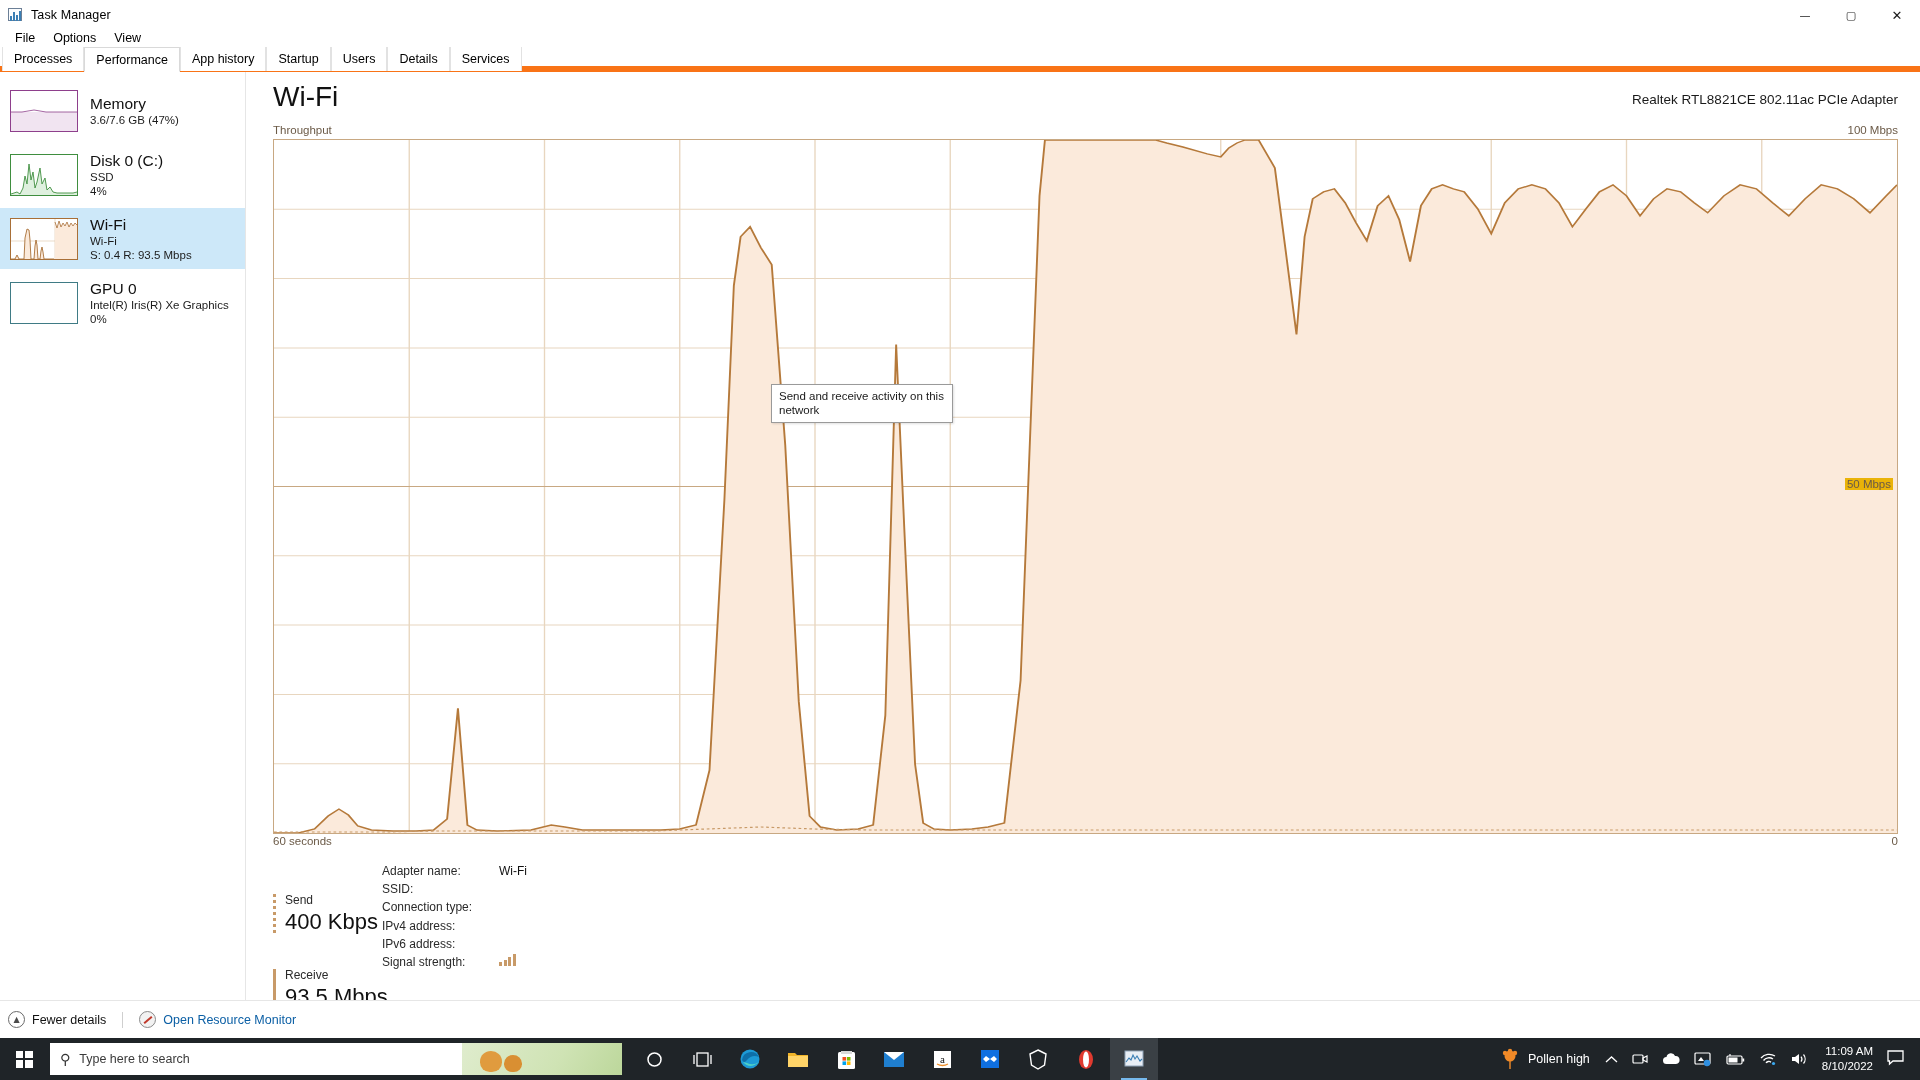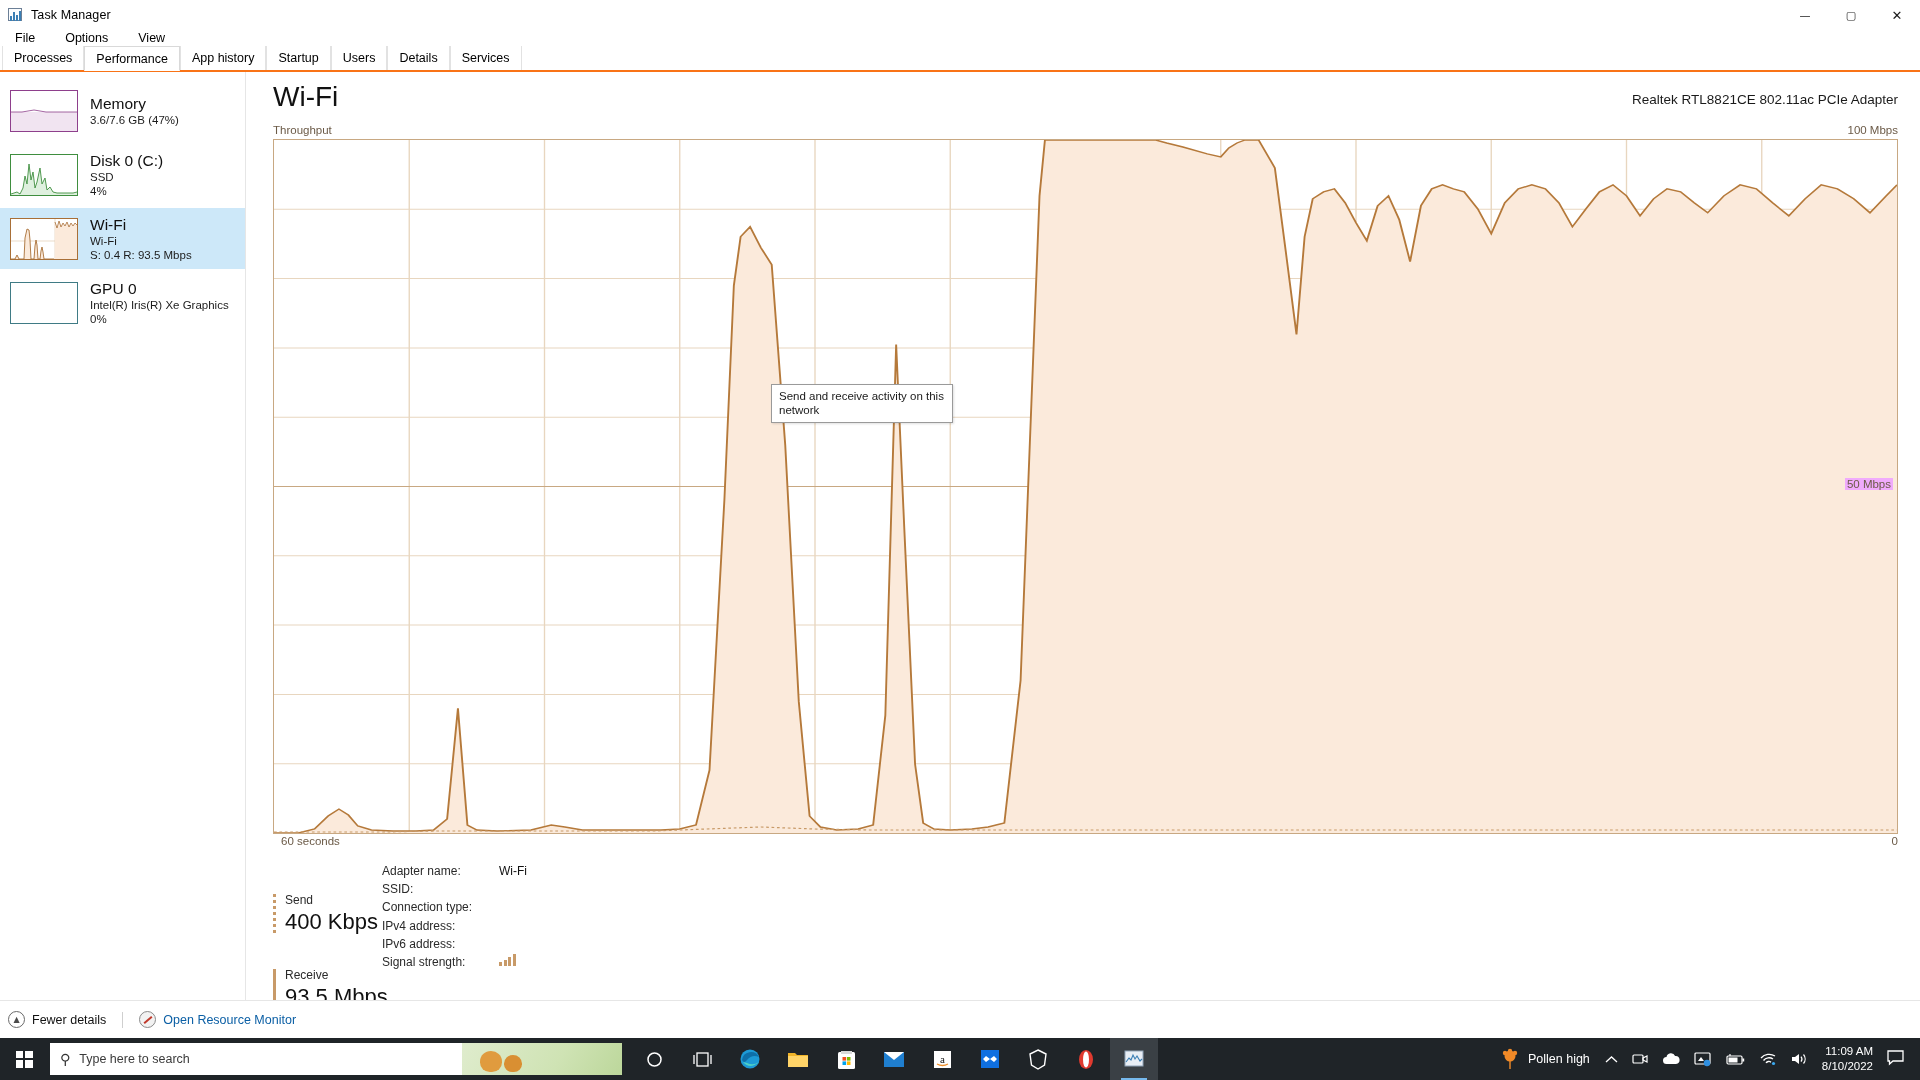--- a/index.html
+++ b/index.html
@@ -33,31 +33,31 @@
   .winbtn {
     width: 46px; height: 30px; display: flex; align-items: center;
     justify-content: center; font-size: 11px; color: #1a1a1a;
     font-family: "DejaVu Sans", sans-serif;
   }
   .winbtn.close-btn { font-size: 13px; }
 
   
   .menubar {
     position: absolute; top: 27px; left: 0; width: 1920px; height: 22px;
-    display: flex; align-items: center; padding-left: 6px; gap: 12px;
+    display: flex; align-items: center; padding-left: 6px; gap: 0px;
   }
   .menu-item {
     font-size: 12.5px; color: #000; padding: 2px 9px;
   }
 
   
   .tabstrip {
     position: absolute; top: 47px; left: 0; width: 1920px; height: 25px;
-    border-bottom: 2px solid #f97316; background: #ffffff;
-    display: flex; align-items: flex-end; padding-left: 2px;
+    border-bottom: 6px solid #f97316; background: #ffffff;
+    display: flex; align-items: flex-start; padding-left: 2px;
   }
   .tab {
     font-size: 12.5px; color: #000; padding: 3px 11px 4px 11px;
     height: 24px; line-height: 18px;
     border-left: 1px solid #e2e2e2; border-right: 1px solid #e2e2e2;
     background: #ffffff;
   }
   .tab.active {
     border: 1px solid #d9d9d9; border-bottom: 1px solid #ffffff;
     margin-bottom: -1px; height: 25px;
@@ -100,23 +100,23 @@
   .chart-labels { position: relative; height: 15px; }
   .lbl-throughput { position: absolute; left: 0; top: 0; font-size: 11.5px; color: #6b5a47; }
   .lbl-max { position: absolute; right: 0; top: 0; font-size: 11.5px; color: #6b5a47; }
   .chart-box {
     position: relative; height: 695px; border: 1px solid #c8a882;
     background: #ffffff; overflow: hidden;
   }
   .chart-box svg { display: block; position: absolute; inset: 0; width: 100%; height: 100%; }
   .lbl-mid {
     position: absolute; right: 4px; top: 338px; font-size: 11.5px;
-    color: #6b5a47; background: #f0abfc; padding: 0 2px; z-index: 5;
-  }
-  .chart-foot { position: relative; height: 16px; margin-top: 1px; margin-left: 8px; }
+    color: #6b5a47; background: #eab308; padding: 0 2px; z-index: 5;
+  }
+  .chart-foot { position: relative; height: 16px; margin-top: 1px; }
   .lbl-60 { position: absolute; left: 0; top: 0; font-size: 11.5px; color: #6b5a47; }
   .lbl-0 { position: absolute; right: 0; top: 0; font-size: 11.5px; color: #6b5a47; }
 
   .tooltip {
     position: absolute; left: 524px; top: 312px; z-index: 20;
     background: #ffffff; border: 1px solid #9a9a9a;
     padding: 4px 7px 5px 7px; width: 182px;
     font-size: 11.5px; color: #1a1a1a; line-height: 14px;
     box-shadow: 1px 1px 2px rgba(0,0,0,.12);
   }

